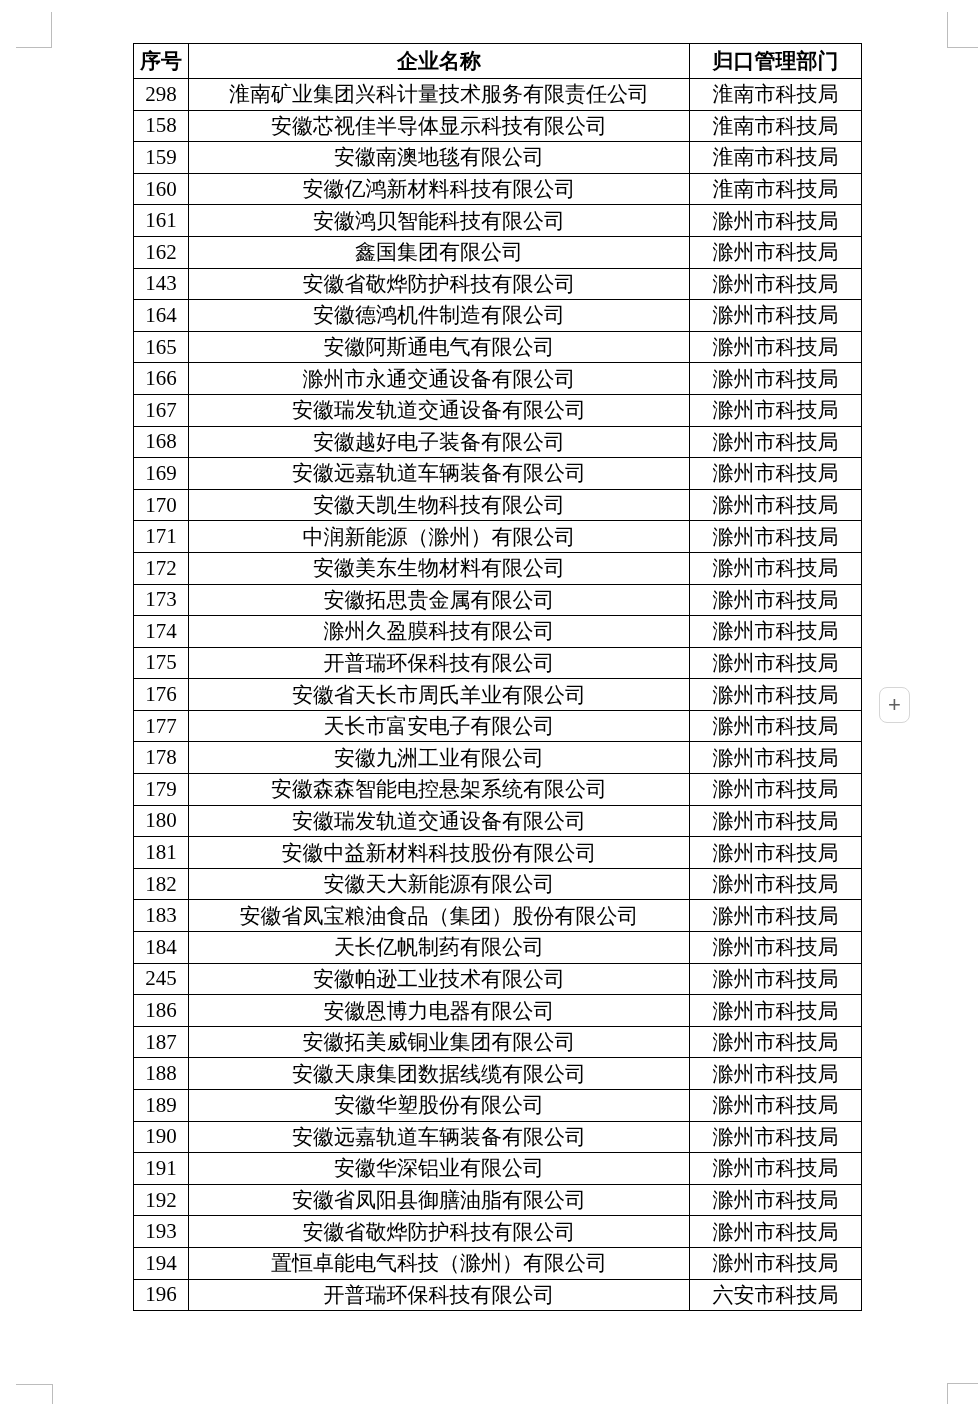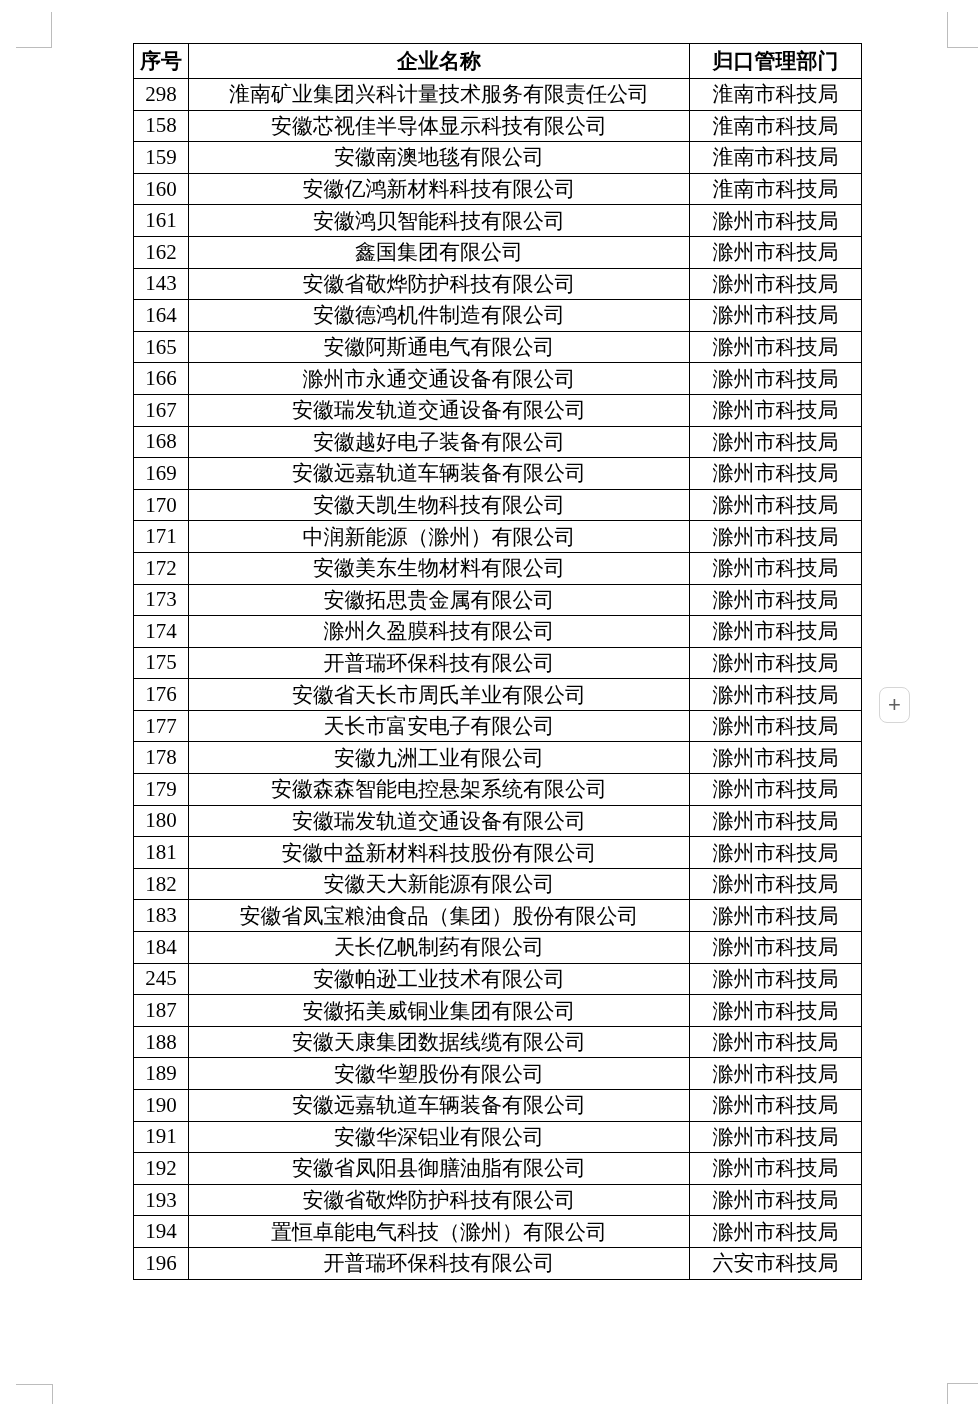--- a/index.html
+++ b/index.html
@@ -256,20 +256,25 @@
           <td class="col-no">184</td>
           <td class="col-name">天长亿帆制药有限公司</td>
           <td class="col-dept">滁州市科技局</td>
         </tr>
         <tr>
           <td class="col-no">245</td>
           <td class="col-name">安徽帕逊工业技术有限公司</td>
           <td class="col-dept">滁州市科技局</td>
         </tr>
         <tr>
+          <td class="col-no">186</td>
+          <td class="col-name">安徽恩博力电器有限公司</td>
+          <td class="col-dept">滁州市科技局</td>
+        </tr>
+        <tr>
           <td class="col-no">187</td>
           <td class="col-name">安徽拓美威铜业集团有限公司</td>
           <td class="col-dept">滁州市科技局</td>
         </tr>
         <tr>
           <td class="col-no">188</td>
           <td class="col-name">安徽天康集团数据线缆有限公司</td>
           <td class="col-dept">滁州市科技局</td>
         </tr>
         <tr>

